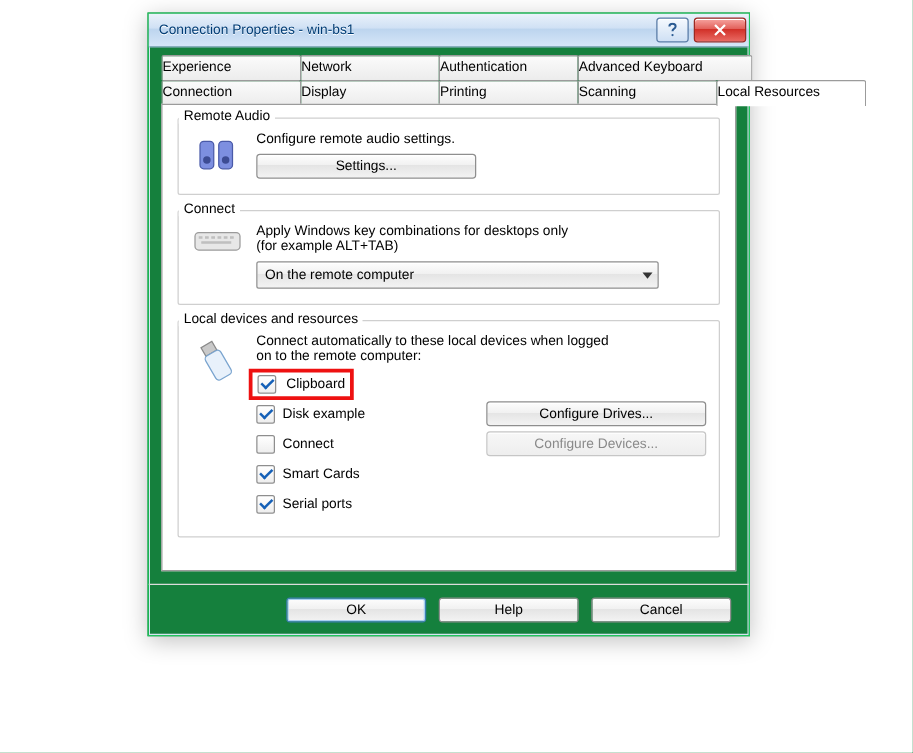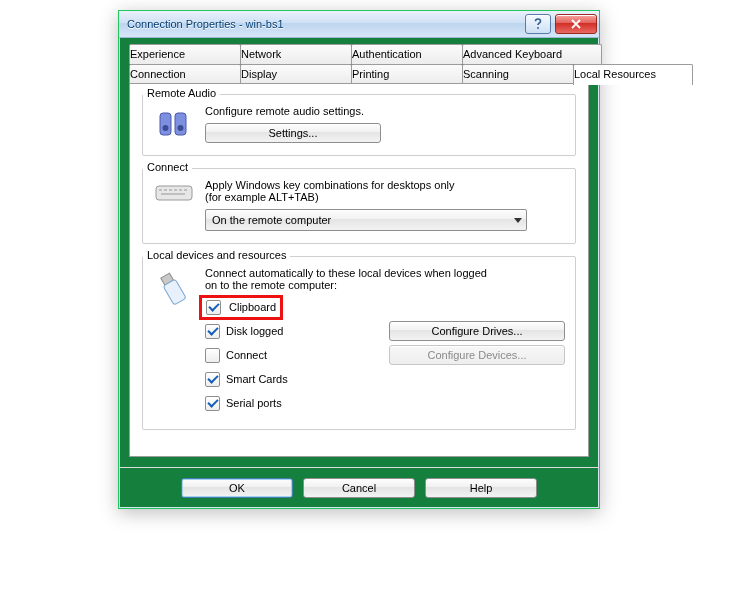--- a/index.html
+++ b/index.html
@@ -29,21 +29,21 @@
   .btn{display:inline-block;min-width:108px;text-align:center;padding:3px 12px;border:1px solid #8e8e8e;border-radius:3px;background:linear-gradient(#fdfdfd,#f1f1f1 45%,#e4e4e4 46%,#f3f3f3);box-shadow:0 1px 0 #fff inset;cursor:default}
   .btn.default{border-color:#3c7fb1;box-shadow:0 0 0 1px #a7d0ef inset,0 1px 0 #fff inset}
   .btn.disabled{color:#8a8a8a;border-color:#c6c6c6;background:linear-gradient(#f7f7f7,#eeeeee)}
   .select{display:flex;align-items:center;justify-content:space-between;width:100%;max-width:310px;height:20px;padding:0 4px 0 6px;border:1px solid #8e8e8e;border-radius:2px;background:linear-gradient(#fdfdfd,#f1f1f1 45%,#e4e4e4 46%,#f3f3f3);box-shadow:0 1px 0 #fff inset}
   .select .arrow{width:0;height:0;border-left:4px solid transparent;border-right:4px solid transparent;border-top:5px solid #333}
   .chkrow{display:flex;align-items:center;gap:6px;margin:4px 0;height:20px}
   .chkrow .rhs{margin-left:auto}
   .chk{width:13px;height:13px;border:1px solid #8e8e8e;border-radius:2px;background:linear-gradient(#fff,#eee);display:flex;align-items:center;justify-content:center}
   .chk.checked::after{content:"";display:block;width:8px;height:4px;border-left:2px solid #1560b7;border-bottom:2px solid #1560b7;transform:rotate(-45deg);margin-top:-2px}
   .highlight{border:3px solid #e11;padding:2px 4px;margin-left:-6px}
-  .footer{display:flex;justify-content:center;gap:10px;padding:10px 14px;border-top:1px solid #dcdcdc}
+  .footer{display:flex;justify-content:flex-end;gap:10px;padding:10px 14px;border-top:1px solid #dcdcdc}
   .desc{margin:0 0 6px 0}
 </style>
 </head>
 <body>
 <div class="stage">
 <div class="win">
 
   <div class="titlebar">
     <span class="title">Connection Properties - win-bs1</span>
     <span class="tspacer"></span>
@@ -145,21 +145,21 @@
 
               <div class="chkrow">
                 <span class="highlight" style="display:flex;align-items:center;gap:8px">
                   <span class="chk checked"></span>
                   <span>Clipboard</span>
                 </span>
               </div>
 
               <div class="chkrow">
                 <span class="chk checked"></span>
-                <span>Disk logged</span>
+                <span>Disk example</span>
                 <span class="rhs btn" style="min-width:150px">Configure Drives...</span>
               </div>
 
               <div class="chkrow">
                 <span class="chk"></span>
                 <span>Connect</span>
                 <span class="rhs btn disabled" style="min-width:150px">Configure Devices...</span>
               </div>
 
               <div class="chkrow">
@@ -174,18 +174,18 @@
             </div>
           </div>
         </div>
 
       </div>
     </div>
   </div>
 
   <div class="footer">
     <span class="btn default" style="min-width:86px">OK</span>
+    <span class="btn" style="min-width:86px">Help</span>
     <span class="btn" style="min-width:86px">Cancel</span>
-    <span class="btn" style="min-width:86px">Help</span>
   </div>
 
 </div>
 </div>
 
 </body></html>

